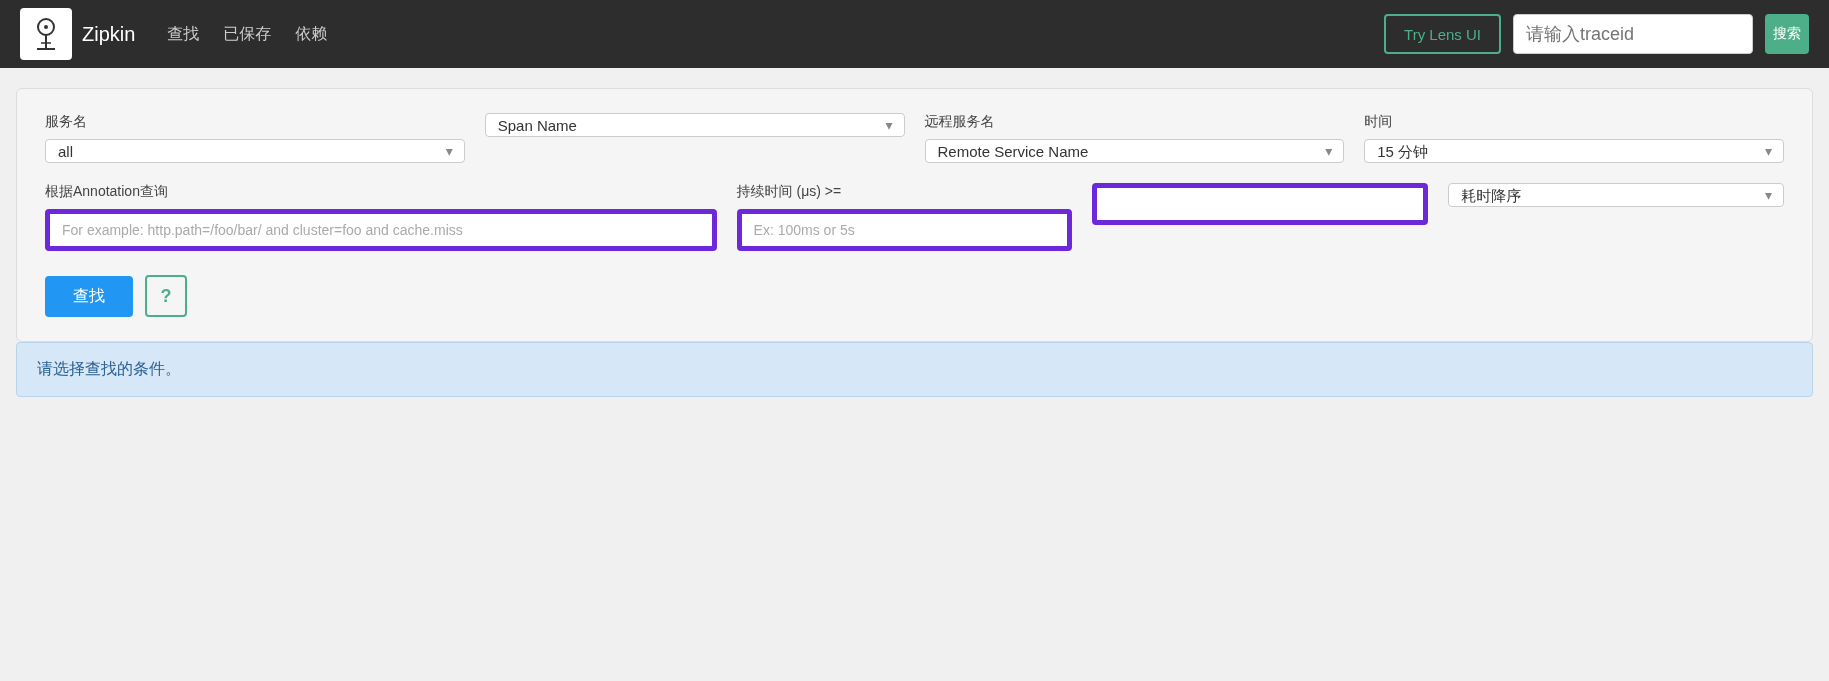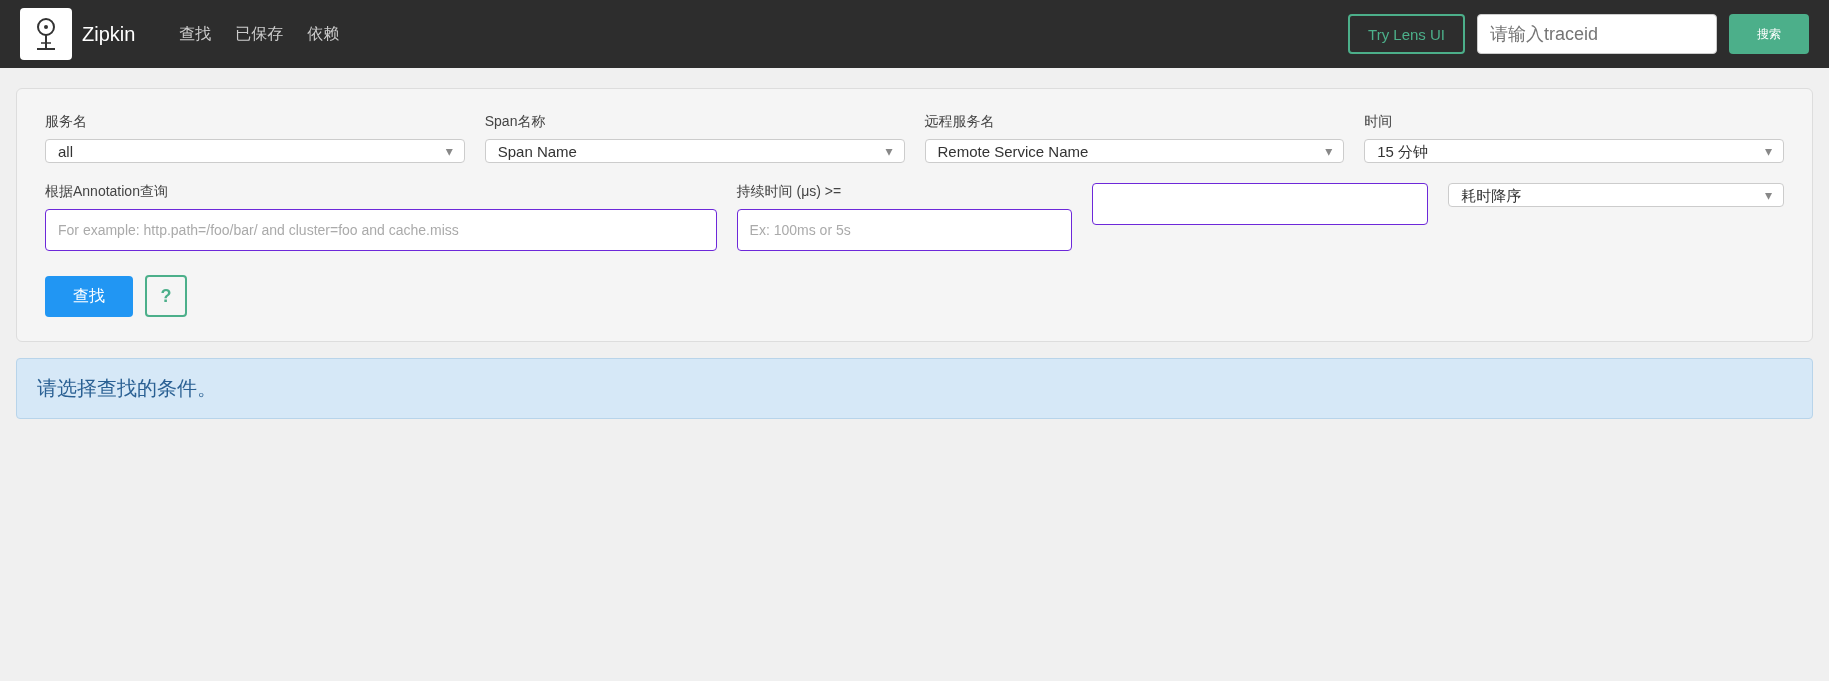--- a/index.html
+++ b/index.html
@@ -9,21 +9,21 @@
       min-height: 681px;
     }
 
     
     .navbar {
       background: #2d2d2d;
       height: 68px;
       display: flex;
       align-items: center;
       padding: 0 20px;
-      gap: 16px;
+      gap: 4px;
     }
     .navbar-logo {
       display: flex;
       align-items: center;
       gap: 10px;
       margin-right: 20px;
     }
     .logo-box {
       width: 52px;
       height: 52px;
@@ -76,38 +76,37 @@
       font-size: 18px;
       border: 1px solid #ccc;
       border-radius: 4px;
       background: white;
       color: #999;
     }
     .search-btn-nav {
       background: #4caf8a;
       border: none;
       color: white;
-      padding: 8px 28px;
-      font-size: 12px;
+      padding: 8px 8px;
+      font-size: 14px;
       border-radius: 4px;
       cursor: pointer;
     }
 
     
     .content {
       padding: 20px 16px;
     }
 
     
     .search-panel {
       background: #f5f5f5;
       border: 1px solid #ddd;
       border-radius: 6px;
       padding: 24px 28px;
-      margin-bottom: 16px;
     }
 
     
     .row-top {
       display: grid;
       grid-template-columns: 1fr 1fr 1fr 1fr;
       gap: 20px;
       margin-bottom: 20px;
     }
     .form-group label {
@@ -147,21 +146,21 @@
       grid-template-columns: 2fr 1fr 1fr 1fr;
       gap: 20px;
       margin-bottom: 24px;
       align-items: start;
     }
     .form-group input[type="text"] {
       width: 100%;
       height: 42px;
       padding: 0 12px;
       font-size: 14px;
-      border: 1px solid #6d28d9;
+      border: 5px solid #6d28d9;
       border-radius: 4px;
       background: white;
       color: #999;
     }
     .form-group input[type="text"]::placeholder { color: #aaa; }
 
     
     .row-bottom {
       display: flex;
       align-items: center;
@@ -193,21 +192,21 @@
 
     
     .status-bar {
       background: #d6e8f7;
       border: 1px solid #b8d4ea;
       border-radius: 4px;
       padding: 16px 20px;
     }
     .status-bar-text {
       color: #2a6093;
-      font-size: 20px;
+      font-size: 16px;
     }
   </style>
 </head>
 <body>
 
 <nav class="navbar">
   <div class="navbar-logo">
     <div class="logo-box">
       <svg class="logo-svg" viewBox="0 0 46 46">
         <circle cx="23" cy="16" r="8" fill="none" stroke="#333" stroke-width="2"></circle>
@@ -240,21 +239,20 @@
         <label>服务名</label>
         <div class="select-wrapper">
           <select>
             <option>all</option>
           </select>
           <span class="chevron">▾</span>
         </div>
       </div>
 
       <div class="form-group">
-        <label>Span名称</label>
         <div class="select-wrapper">
           <select>
             <option>Span Name</option>
           </select>
           <span class="chevron">▾</span>
         </div>
       </div>
 
       <div class="form-group">
         <label>远程服务名</label>

